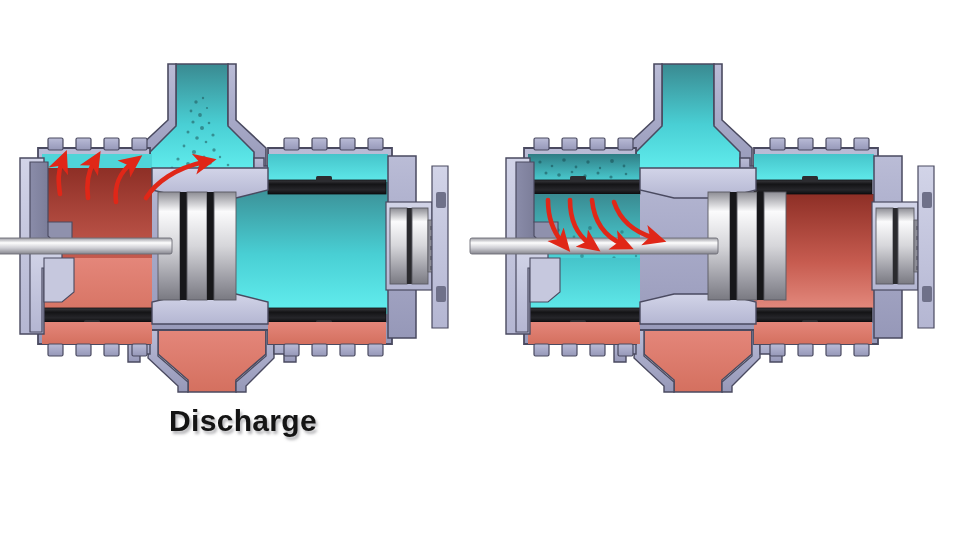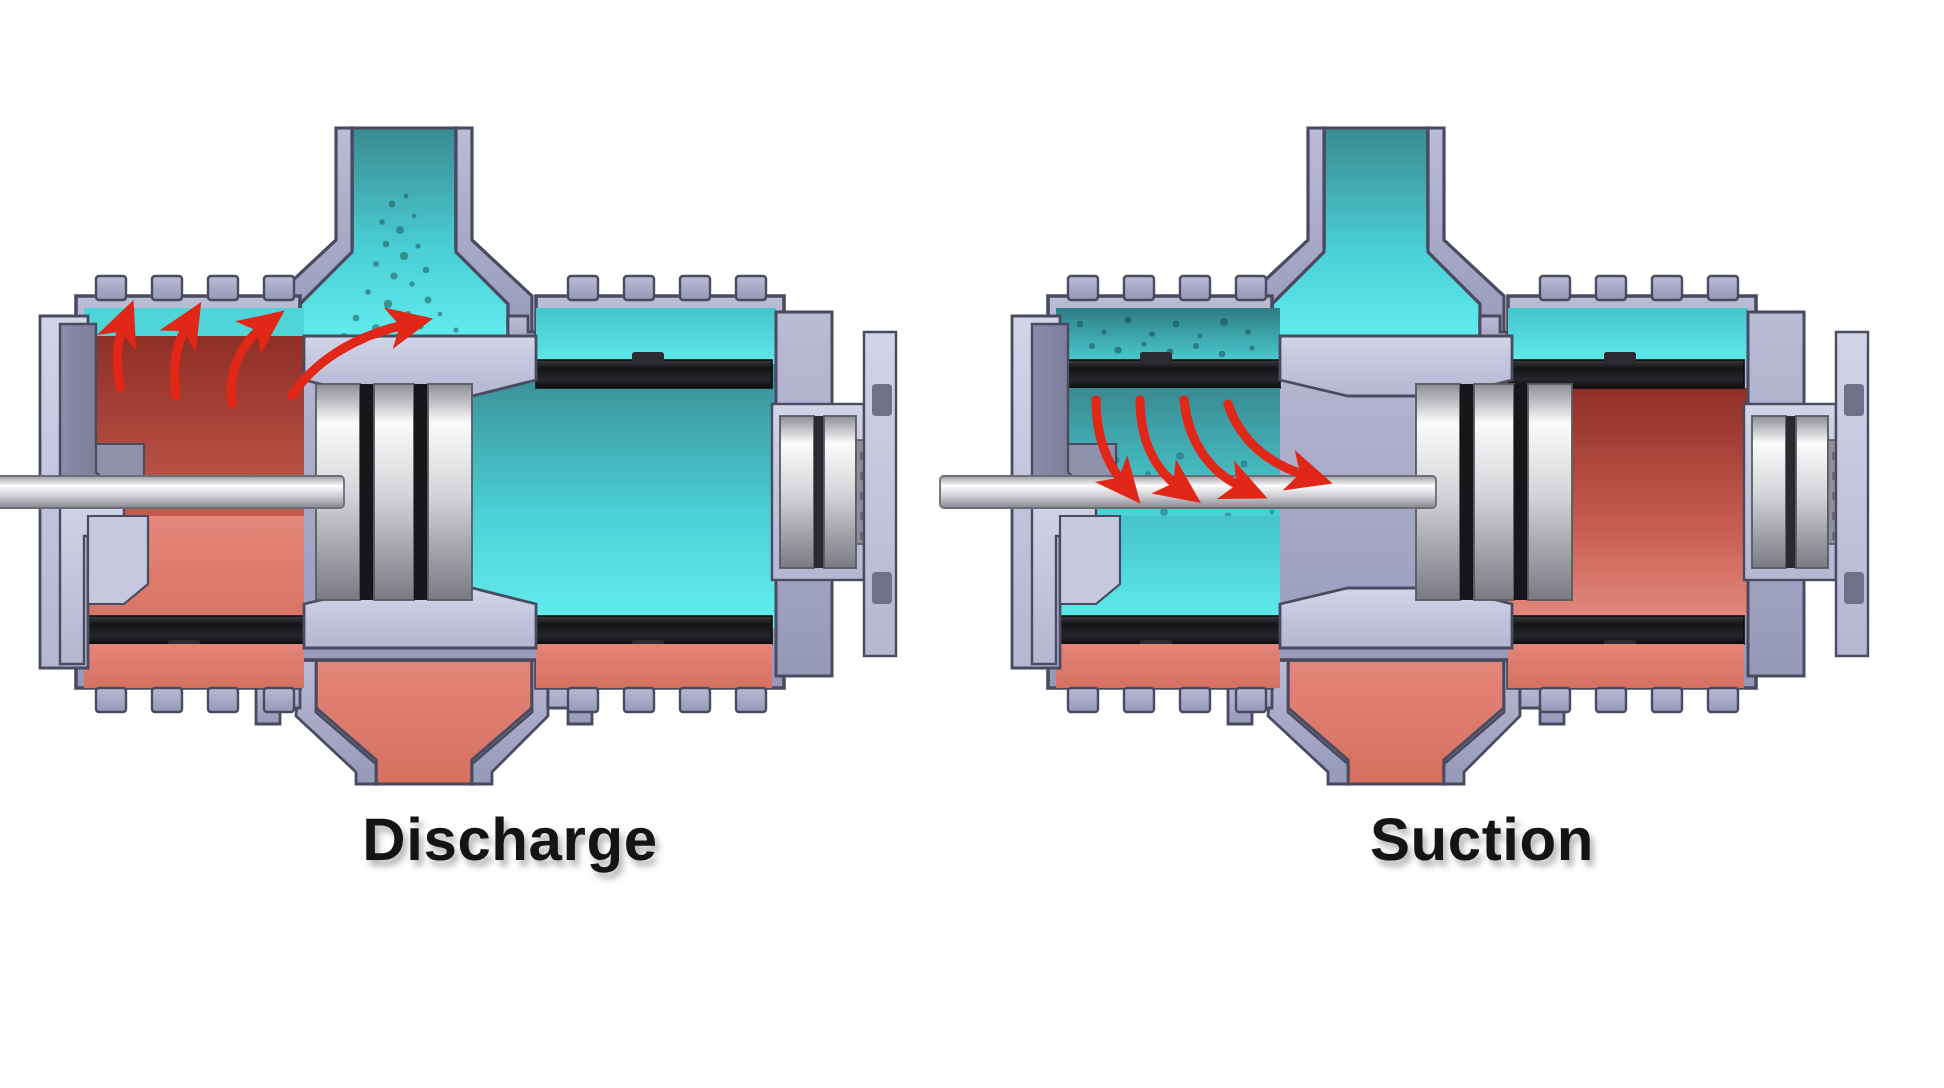--- a/index.html
+++ b/index.html
@@ -32,21 +32,21 @@
     position: absolute;
     left: 0;
     top: 62px;
     width: 486px;
     height: 330px;
   }
 
   .caption {
     position: absolute;
     top: 404px;
-    left: 12px;
+    left: 0;
     width: 486px;
     text-align: center;
     font-family: "Liberation Sans", sans-serif;
     font-weight: bold;
     font-size: 30px;
     letter-spacing: 0.3px;
     color: #141414;
     text-shadow: 2px 3px 3px rgba(120,120,125,0.55);
     user-select: none;
   }
@@ -549,16 +549,15 @@
         </g>
 
         <g fill="none" stroke="#e02718" stroke-width="4.6" stroke-linecap="round" marker-end="url(#R_ah)">
           <path d="M62,138 C62,154 66,168 76,180"></path>
           <path d="M84,138 C84,156 90,172 104,182"></path>
           <path d="M106,138 C108,158 118,174 136,182"></path>
           <path d="M128,140 C134,158 148,170 168,176"></path>
         </g>
       </svg>
     </div>
-    <div class="caption">Suction</div>
   </div>
 
 </div>
 
 </body></html>

